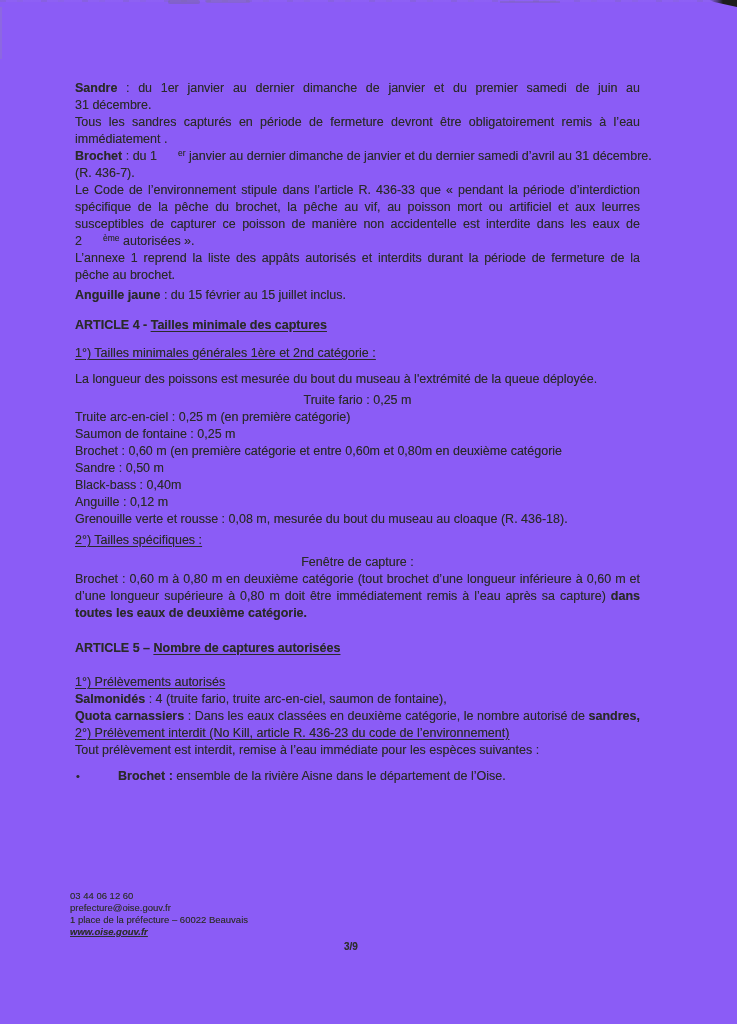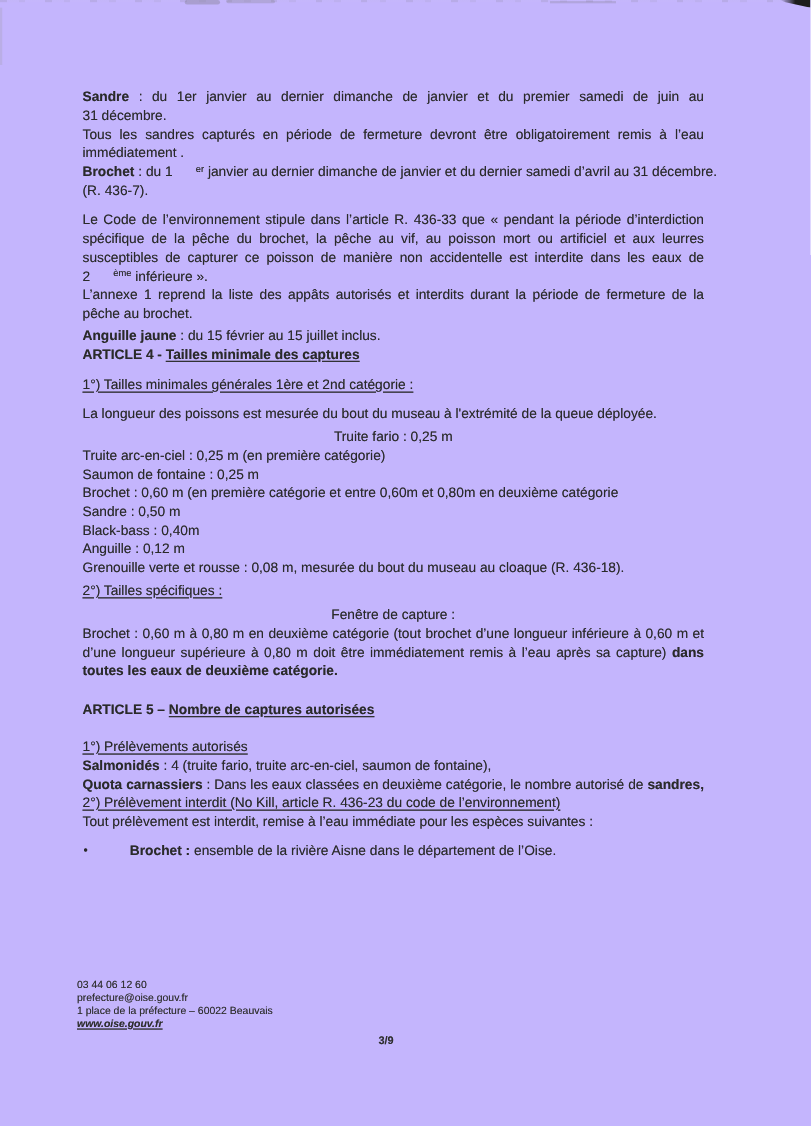--- a/index.html
+++ b/index.html
@@ -1,19 +1,19 @@
 <!DOCTYPE html>
 <html lang="fr"><head>
 <meta charset="utf-8">
 <style>
   html,body{margin:0;padding:0;background:#ffffff;}
   .page{
     position:relative;
     width:737px;height:1024px;
-    background:#c4b5fd;
+    background:#8b5cf6;
     font-family:"Liberation Sans",sans-serif;
     color:#2a2a2a;
     overflow:hidden;
   }
   
   .page{ text-shadow:0 0 0.5px rgba(55,55,55,0.55); }
 
   .content{
     position:absolute;left:75px;top:80px;width:565px;
     font-size:12.5px;line-height:17px;
@@ -67,28 +67,28 @@
   <div class="artifact-corner"></div>
   <div class="artifact-leftedge"></div>
 
   <div class="content">
       <div class="line j"><span class="b">Sandre</span><span> : du 1er janvier au dernier dimanche de janvier et du premier samedi de juin au</span></div>
       <div class="line"><span>31 décembre.</span></div>
       <div class="line j"><span>Tous les sandres capturés en période de fermeture devront être obligatoirement remis à l’eau</span></div>
       <div class="line"><span>immédiatement .</span></div>
       <div class="line j"><span class="b">Brochet</span><span> : du 1</span><sup>er</sup><span> janvier au dernier dimanche de janvier et du dernier samedi d’avril au 31 décembre.</span></div>
       <div class="line"><span>(R. 436-7).</span></div>
-      <div class="line j" style="margin-top: 10px;"><span>Le Code de l’environnement stipule dans l’article R. 436-33 que « pendant la période d’interdiction</span></div>
+      <div class="line j" style=""><span>Le Code de l’environnement stipule dans l’article R. 436-33 que « pendant la période d’interdiction</span></div>
       <div class="line j"><span>spécifique de la pêche du brochet, la pêche au vif, au poisson mort ou artificiel et aux leurres</span></div>
       <div class="line j"><span>susceptibles de capturer ce poisson de manière non accidentelle est interdite dans les eaux de</span></div>
-      <div class="line"><span>2</span><sup>ème</sup><span> inférieure ».</span></div>
+      <div class="line"><span>2</span><sup>ème</sup><span> autorisées ».</span></div>
       <div class="line j"><span>L’annexe 1 reprend la liste des appâts autorisés et interdits durant la période de fermeture de la</span></div>
       <div class="line"><span>pêche au brochet.</span></div>
       <div class="line" style="margin-top: 3px;"><span class="b">Anguille jaune</span><span> : du 15 février au 15 juillet inclus.</span></div>
-      <div class="line" style=""><span class="b">ARTICLE 4 - </span><span class="b u">Tailles minimale des captures </span></div>
+      <div class="line" style="margin-top: 13px;"><span class="b">ARTICLE 4 - </span><span class="b u">Tailles minimale des captures </span></div>
       <div class="line" style="margin-top: 11px;"><span class="u">1°) Tailles minimales générales 1ère et 2nd catégorie :</span></div>
       <div class="line" style="margin-top: 9px;"><span>La longueur des poissons est mesurée du bout du museau à l'extrémité de la queue déployée.</span></div>
       <div class="line" style="margin-top: 4px; text-align: center;"><span>Truite fario : 0,25 m</span></div>
       <div class="line"><span>Truite arc-en-ciel : 0,25 m (en première catégorie)</span></div>
       <div class="line"><span>Saumon de fontaine : 0,25 m</span></div>
       <div class="line"><span>Brochet : 0,60 m (en première catégorie et entre 0,60m et 0,80m en deuxième catégorie</span></div>
       <div class="line"><span>Sandre : 0,50 m</span></div>
       <div class="line"><span>Black-bass : 0,40m</span></div>
       <div class="line"><span>Anguille : 0,12 m</span></div>
       <div class="line"><span>Grenouille verte et rousse : 0,08 m, mesurée du bout du museau au cloaque (R. 436-18).</span></div>

